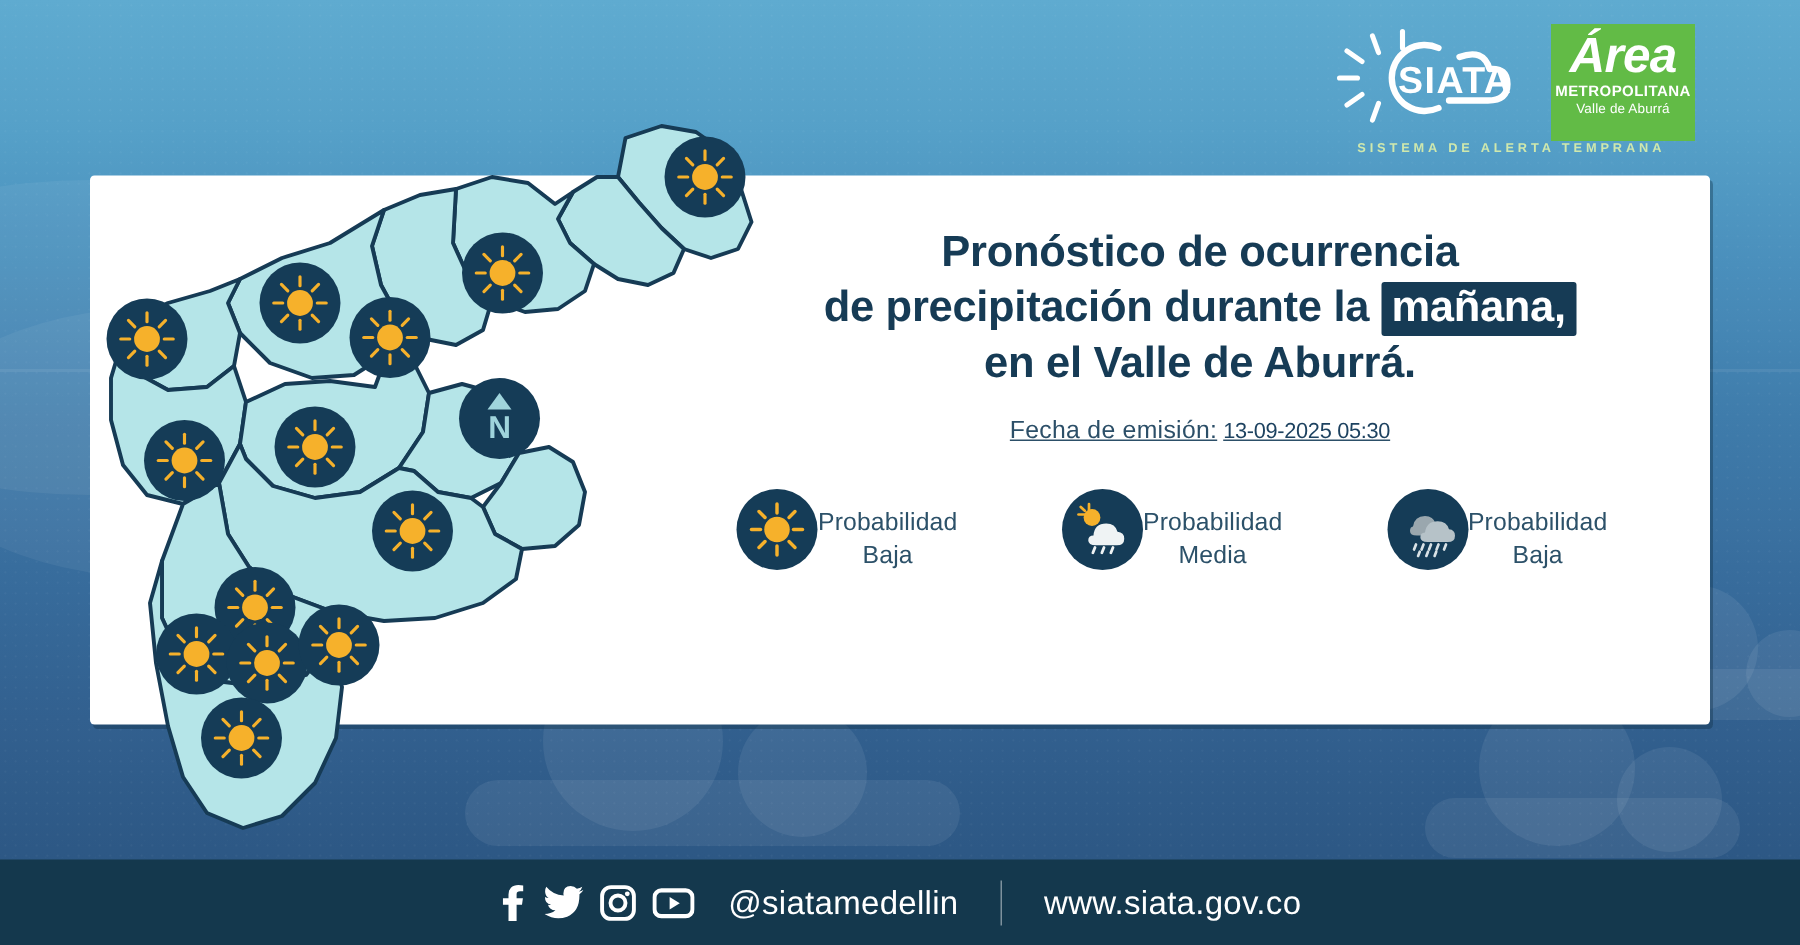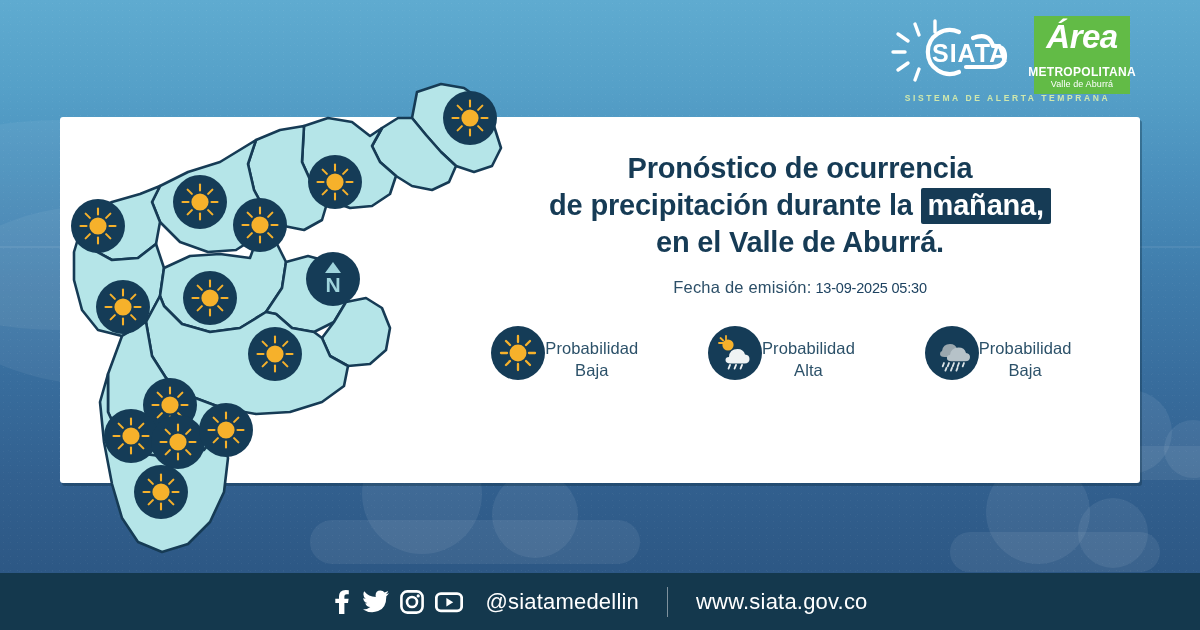--- a/index.html
+++ b/index.html
@@ -105,25 +105,25 @@
     font-family: Liberation Sans, sans-serif;
     font-style: italic;
     font-weight: bold;
     font-size: 33px;
     color: #ffffff;
     line-height: 1.05;
     letter-spacing: -0.5px;
     margin-top: 2px;
   }
   .area-sub1 {
-    font-size: 12px;
+    font-size: 10px;
     font-weight: bold;
     color: #ffffff;
     letter-spacing: 0.3px;
-    margin-top: 10px;
+    margin-top: 1px;
   }
   .area-sub2 {
     font-size: 9px;
     color: #ffffff;
     letter-spacing: 0.1px;
   }
   .tagline {
     position: absolute;
     top: 93px;
     right: 70px;
@@ -183,20 +183,21 @@
     padding: 2px 7px 4px 7px;
     border-radius: 2px;
     display: inline-block;
     line-height: 1.05;
   }
   .emission {
     margin-top: 17px;
     font-size: 16.5px;
     color: #2C4F68;
     letter-spacing: 0.2px;
+    text-decoration: underline;
   }
   .emission-label { font-weight: normal; }
   .emission-value {
     font-size: 14.5px;
     letter-spacing: -0.2px;
     margin-left: 4px;
     color: #1D4260;
   }
 
   
@@ -562,21 +563,21 @@
                    l-14 0 q-5 0 -5 -3.4 q0 -3 3.5 -3.1 Z" fill="#EFF3F4"></path>
           <g stroke="#EFF3F4" stroke-width="1.9" stroke-linecap="round">
             <line x1="15" y1="32" x2="13.6" y2="35.5"></line>
             <line x1="21" y1="32" x2="19.6" y2="35.5"></line>
             <line x1="27" y1="32" x2="25.6" y2="35.5"></line>
           </g>
         </svg>
       </div>
       <div class="legend-text">
         <span>Probabilidad</span><br>
-        <span>Alta</span>
+        <span>Media</span>
       </div>
     </div>
 
     <div class="legend-item">
       <div class="legend-icon">
         <svg width="40" height="40" viewBox="0 0 40 40" aria-hidden="true">
           <path d="M10 18 q1 -7 8 -7 q5.5 0 7 5 q4 0.3 4 4 q0 4 -4.5 4 l-12 0
                    q-4.5 0 -4.5 -3 q0 -2.7 2 -3 Z" fill="#9AA7AE"></path>
           <path d="M18 22 q1 -7.5 8.5 -7.5 q6 0 7.5 5.4 q4 0.4 4 4.2 q0 4.2 -4.8 4.2
                    l-13.5 0 q-4.8 0 -4.8 -3.2 q0 -2.9 3.1 -3.1 Z" fill="#B6C2C8"></path>

